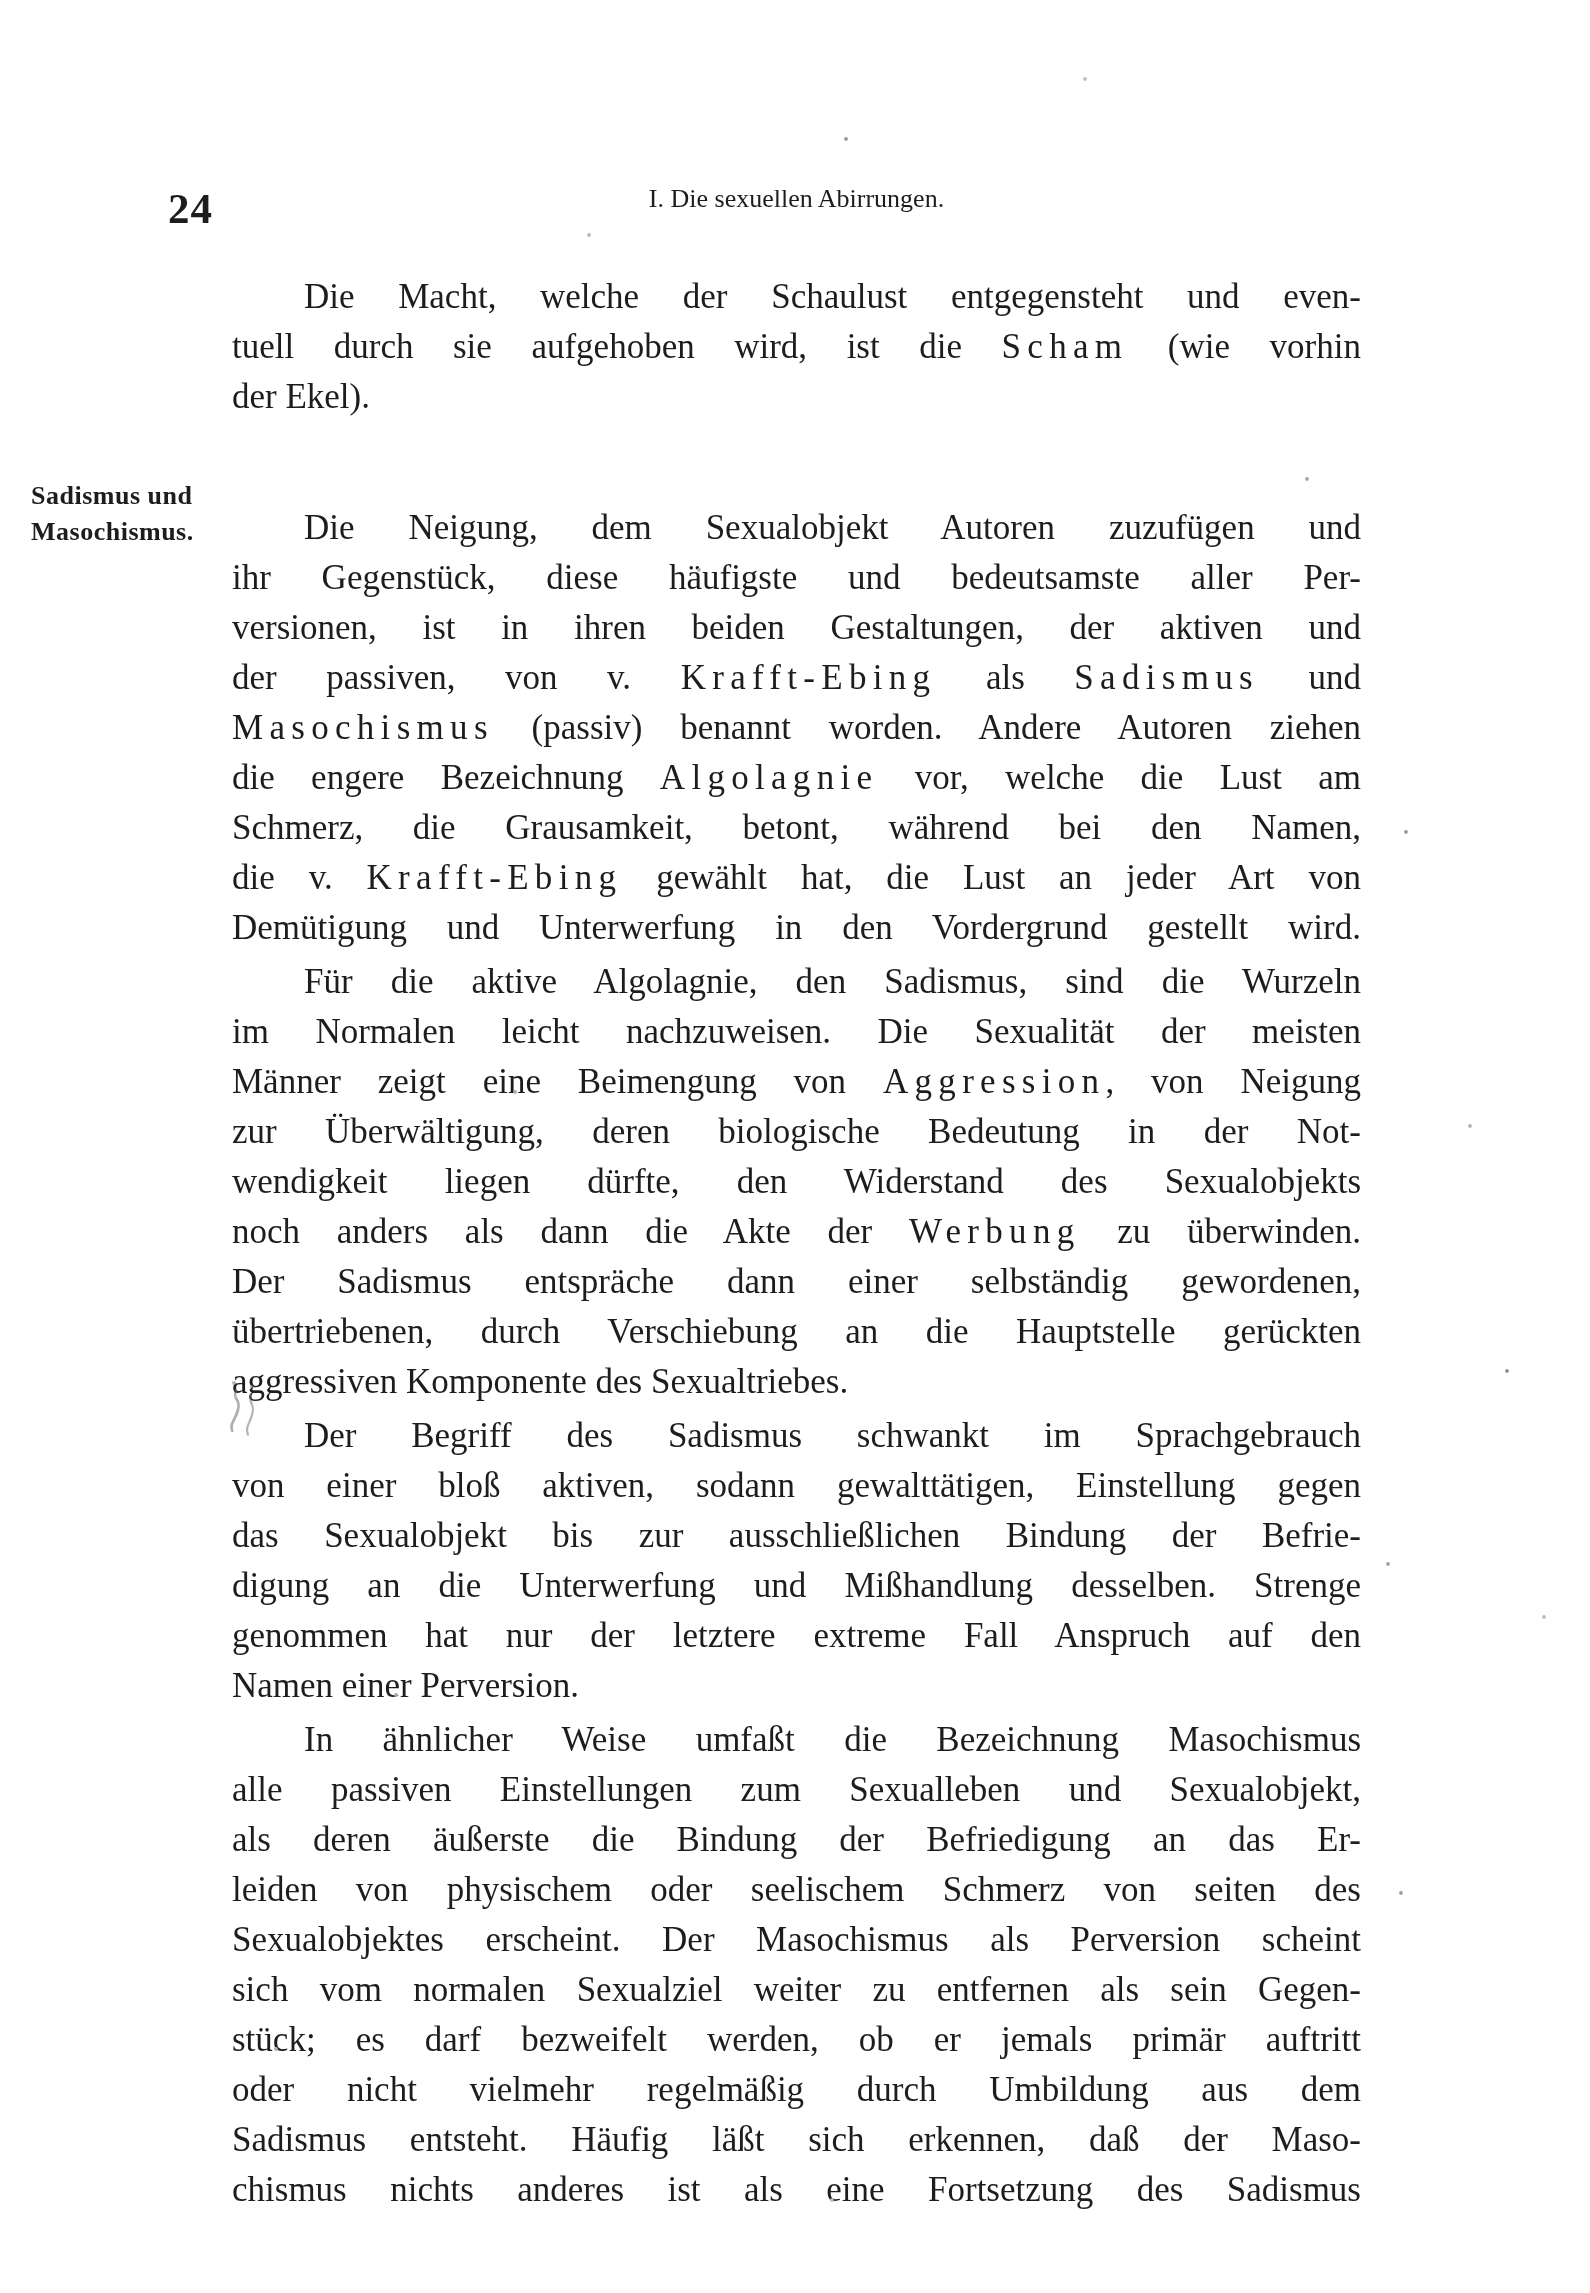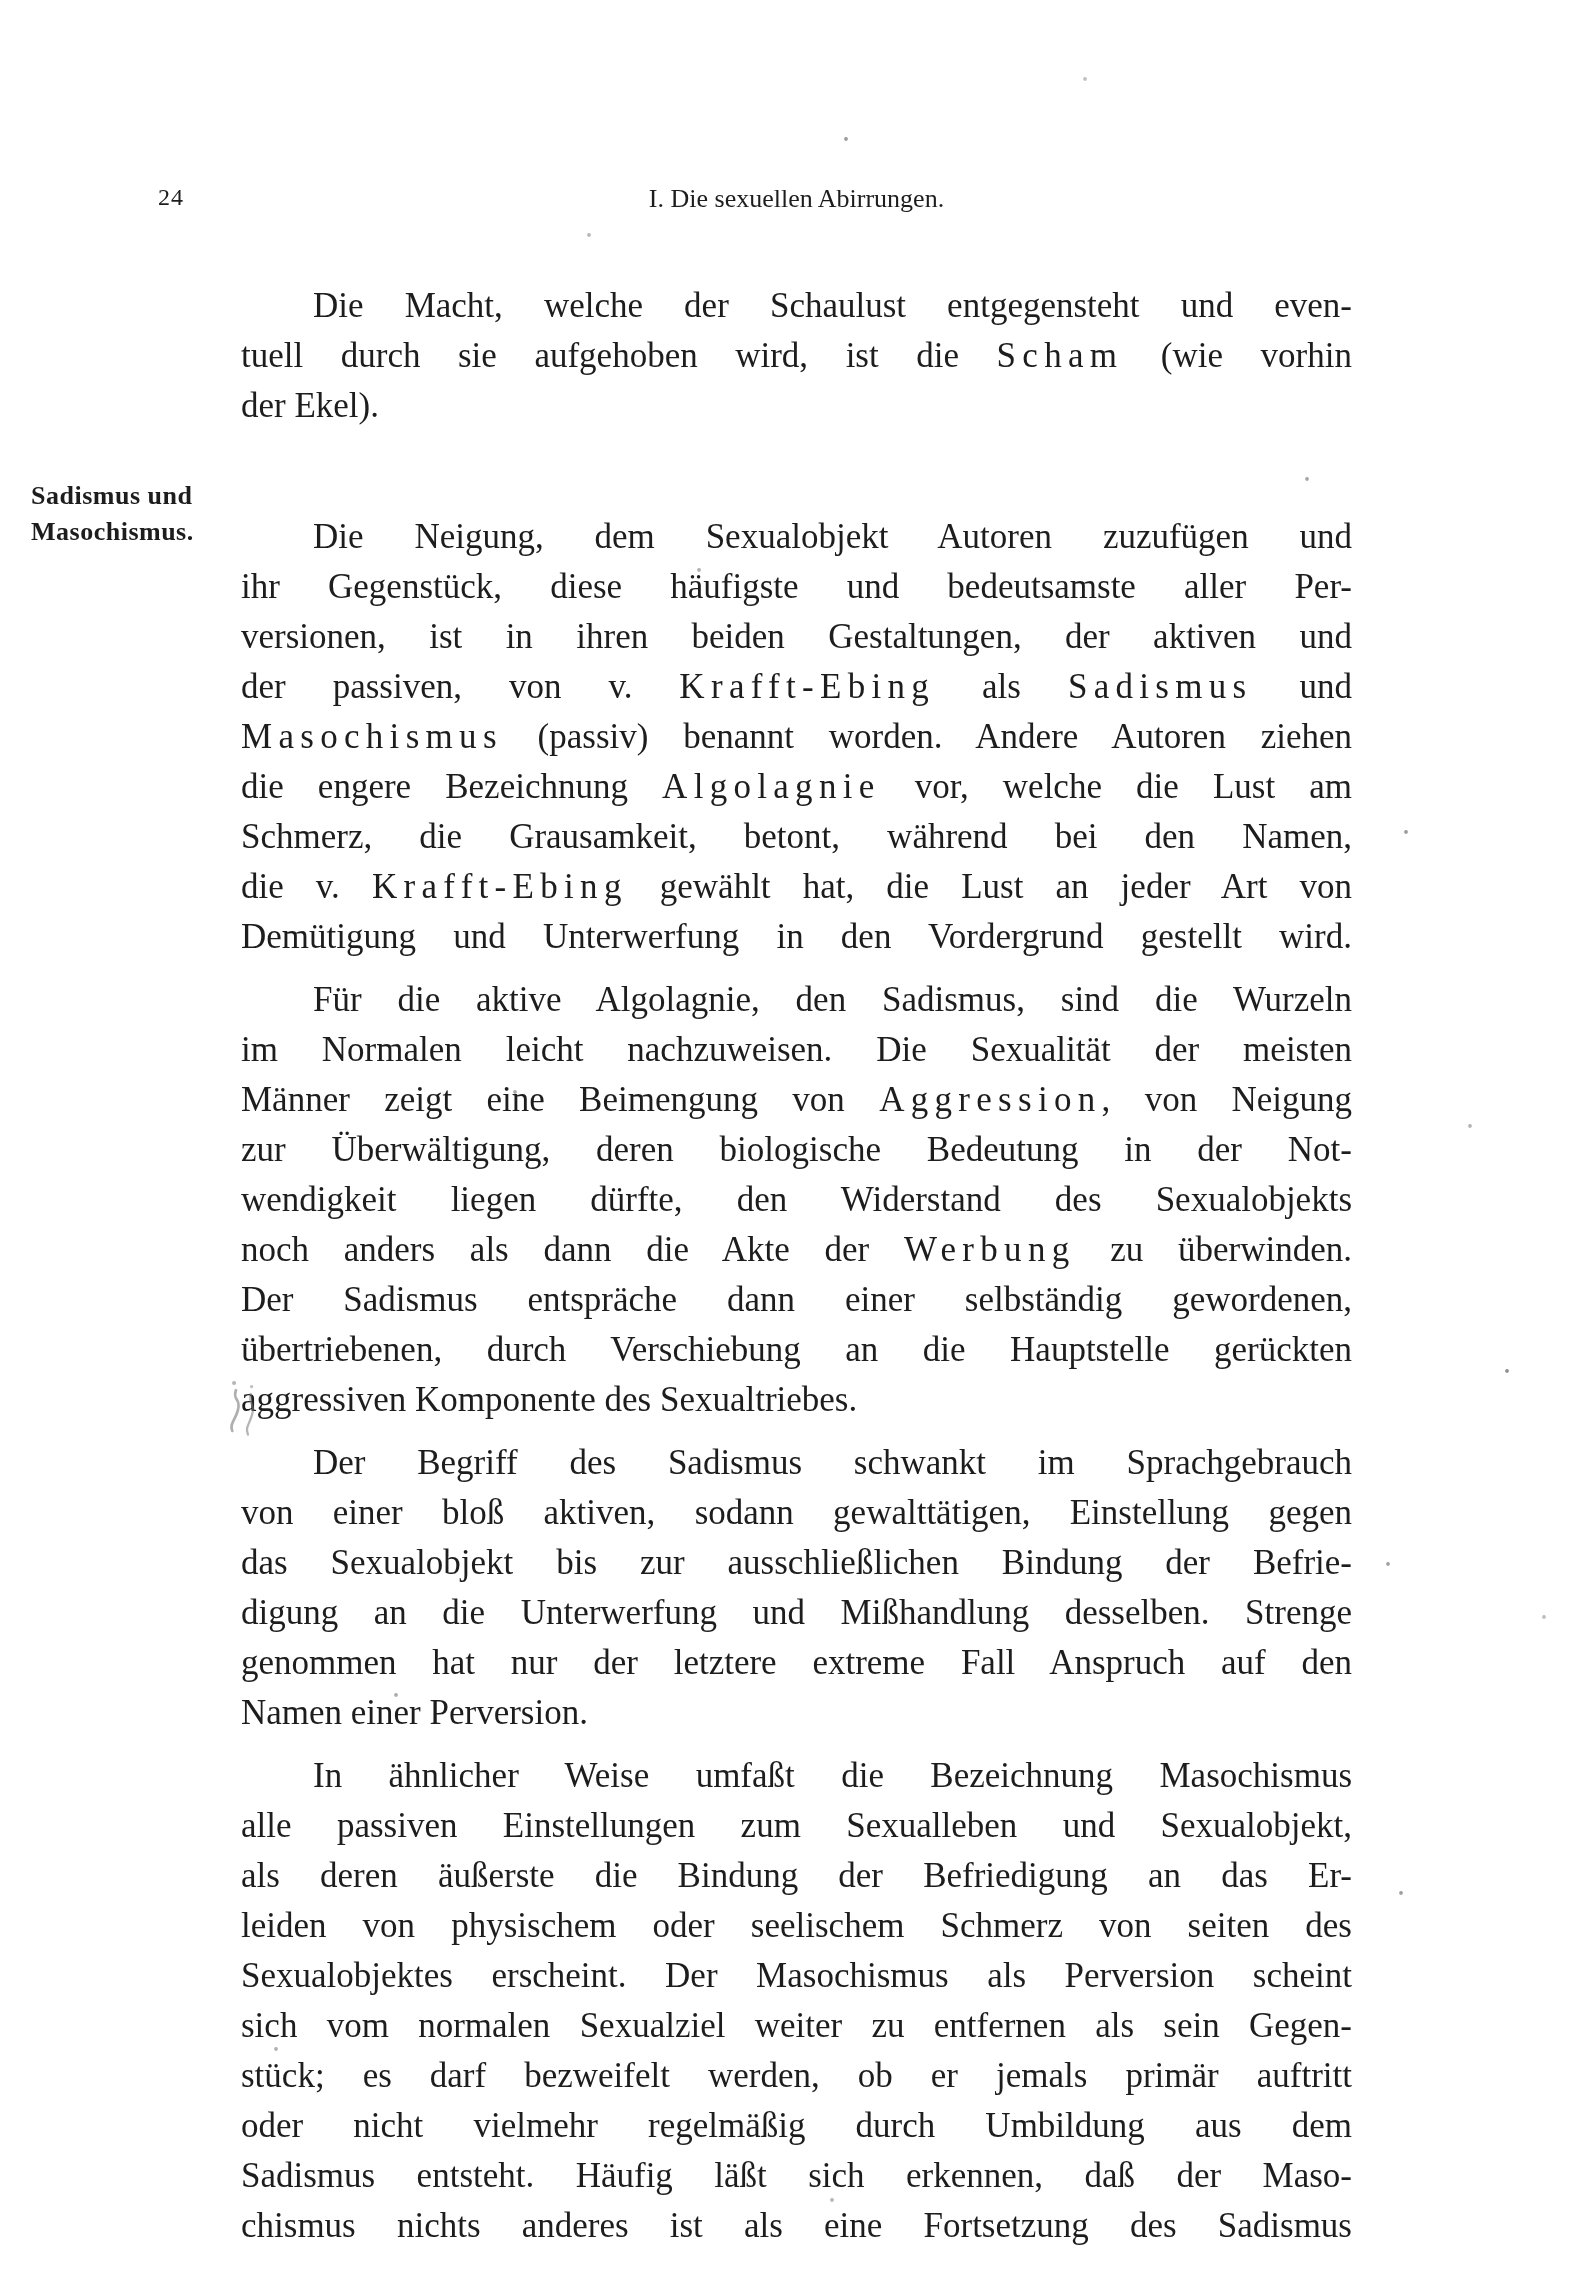--- a/index.html
+++ b/index.html
@@ -12,24 +12,25 @@
     width: 1591px;
     height: 2294px;
     background: #ffffff;
     overflow: hidden;
     font-family: "Liberation Serif", "DejaVu Serif", serif;
     color: #1d1d1d;
   }
   
   #page-number {
     position: absolute;
-    left: 158px;
+    left: 168px;
     top: 184px;
-    font-size: 24px;
+    font-size: 43px;
     letter-spacing: 0.9px;
+    font-weight: bold;
   }
   #running-title {
     position: absolute;
     left: 228px;
     top: 184px;
     width: 1137px;
     text-align: center;
     font-size: 26px;
   }
   
@@ -45,21 +46,21 @@
   }
   
   #body-text {
     position: absolute;
     left: 228px;
     top: 268px;
     width: 1137px;
     font-size: 35px;
     line-height: 50px;
   }
-  .para { margin: 13px; }
+  .para { margin: 4px; }
   .para.gap { margin-top: 81px; }
   .line {
     text-align: justify;
     text-align-last: justify;
     text-justify: inter-word;
     height: 50px;
     overflow: hidden;
     white-space: normal;
   }
   .line.last {

